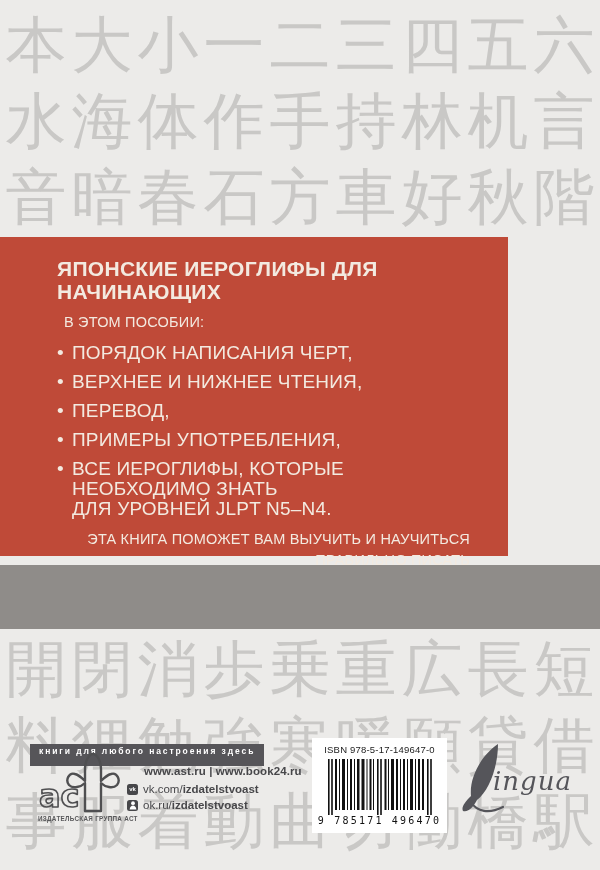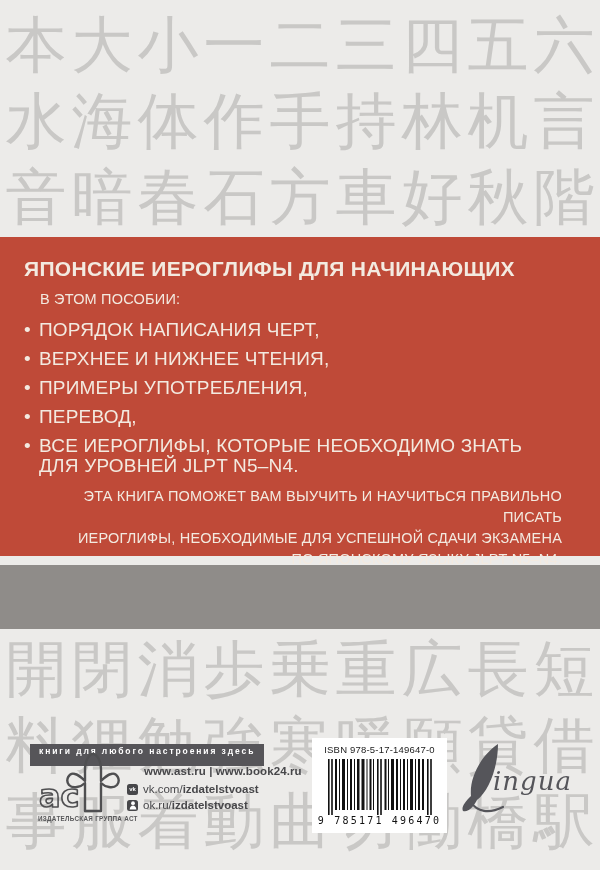--- a/index.html
+++ b/index.html
@@ -14,26 +14,26 @@
   .kanji-top{top:6px;}
   .kanji-bottom{top:630px;}
   .kanji-row{display:flex;height:76px;align-items:center;padding:0 3px;}
   .kanji{
     flex:1;text-align:center;line-height:1;
     font-family:"DejaVu Serif","Liberation Serif",serif;
     font-size:61px;color:var(--kanji,#c9c8c6);
   }
   
   .red-panel{
-    position:absolute;left:0;top:237px;width:600px;height:319px;
+    position:absolute;left:0;top:237px;width:508px;height:319px;
     background:var(--red,#bf4a38);box-sizing:border-box;
-    padding:20px 38px 0 24px;color:var(--panel-text,#f3eae0);
+    padding:20px 38px 0 57px;color:var(--panel-text,#f3eae0);
   }
   .rp-title{margin:0 0 11px;font-size:21px;line-height:23px;font-weight:700;letter-spacing:.3px;}
-  .rp-intro{margin:0 16px 13px;font-size:14.5px;line-height:16px;font-weight:400;letter-spacing:.2px;}
+  .rp-intro{margin:0 7px 13px;font-size:14.5px;line-height:16px;font-weight:400;letter-spacing:.2px;}
   .bullet-item{
     position:relative;padding-left:15px;margin-bottom:9px;
     font-size:19px;line-height:20px;letter-spacing:.2px;white-space:pre-line;
   }
   .bullet-item::before{content:"\2022";position:absolute;left:0;top:0;}
   .rp-outro{margin:10px 0 0;font-size:14.5px;line-height:21px;letter-spacing:.2px;white-space:pre-line;text-align:right;}
   
   .gray-band{position:absolute;left:0;top:565px;width:600px;height:64px;background:var(--band,#8f8c89);}
   
   .slogan{
@@ -142,22 +142,22 @@
         <span class="kanji">駅</span>
       </div>
     </div>
 
   <section class="red-panel">
     <h1 class="rp-title">ЯПОНСКИЕ ИЕРОГЛИФЫ ДЛЯ НАЧИНАЮЩИХ</h1>
     <p class="rp-intro">В ЭТОМ ПОСОБИИ:</p>
     <div id="bullets">
         <div class="bullet-item">ПОРЯДОК НАПИСАНИЯ ЧЕРТ,</div>
         <div class="bullet-item">ВЕРХНЕЕ И НИЖНЕЕ ЧТЕНИЯ,</div>
+        <div class="bullet-item">ПЕРЕВОД,</div>
         <div class="bullet-item">ПРИМЕРЫ УПОТРЕБЛЕНИЯ,</div>
-        <div class="bullet-item">ПЕРЕВОД,</div>
         <div class="bullet-item">ВСЕ ИЕРОГЛИФЫ, КОТОРЫЕ НЕОБХОДИМО ЗНАТЬ
 ДЛЯ УРОВНЕЙ JLPT N5–N4.</div>
       </div>
     <p class="rp-outro">ЭТА КНИГА ПОМОЖЕТ ВАМ ВЫУЧИТЬ И НАУЧИТЬСЯ ПРАВИЛЬНО ПИСАТЬ
 ИЕРОГЛИФЫ, НЕОБХОДИМЫЕ ДЛЯ УСПЕШНОЙ СДАЧИ ЭКЗАМЕНА
 ПО ЯПОНСКОМУ ЯЗЫКУ JLPT N5–N4.</p>
   </section>
 
   <div class="gray-band"></div>
 

